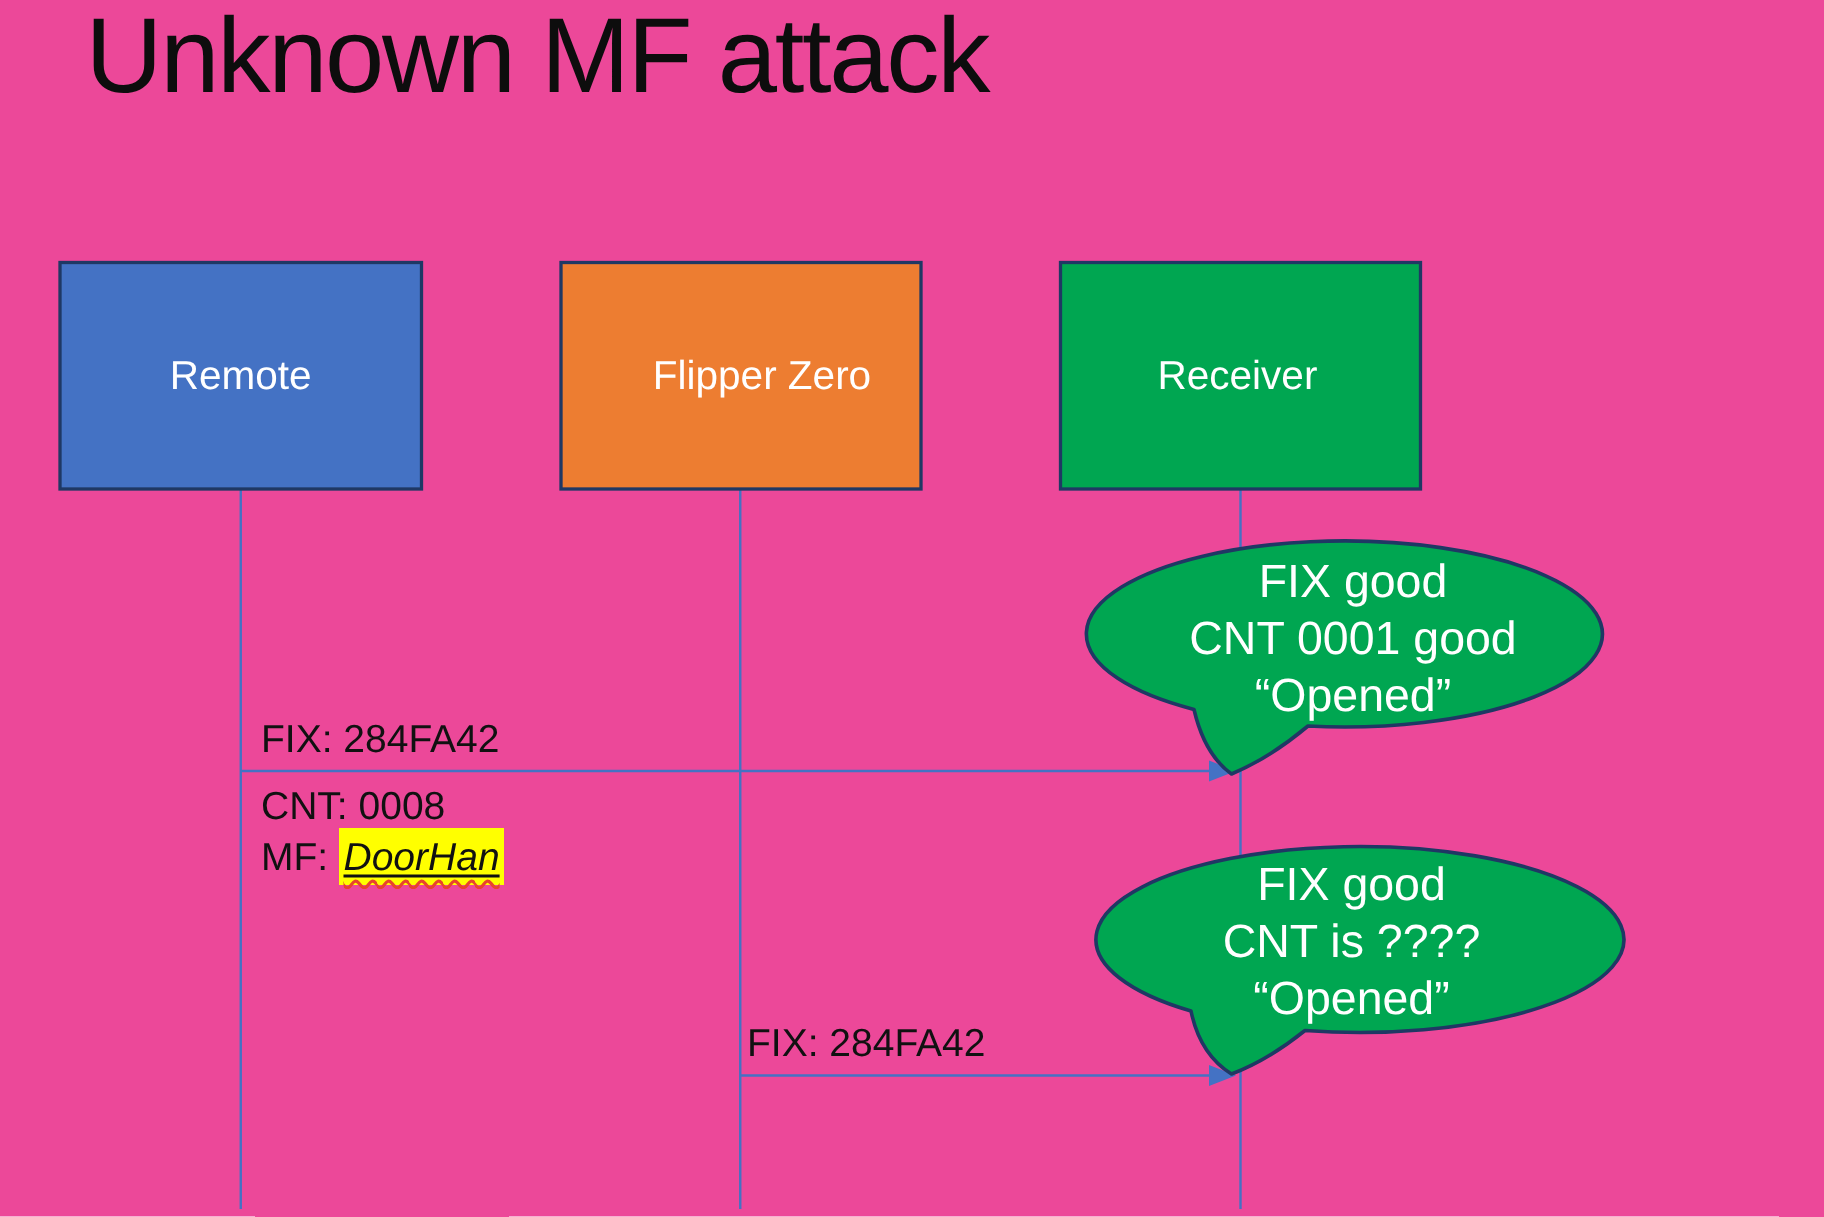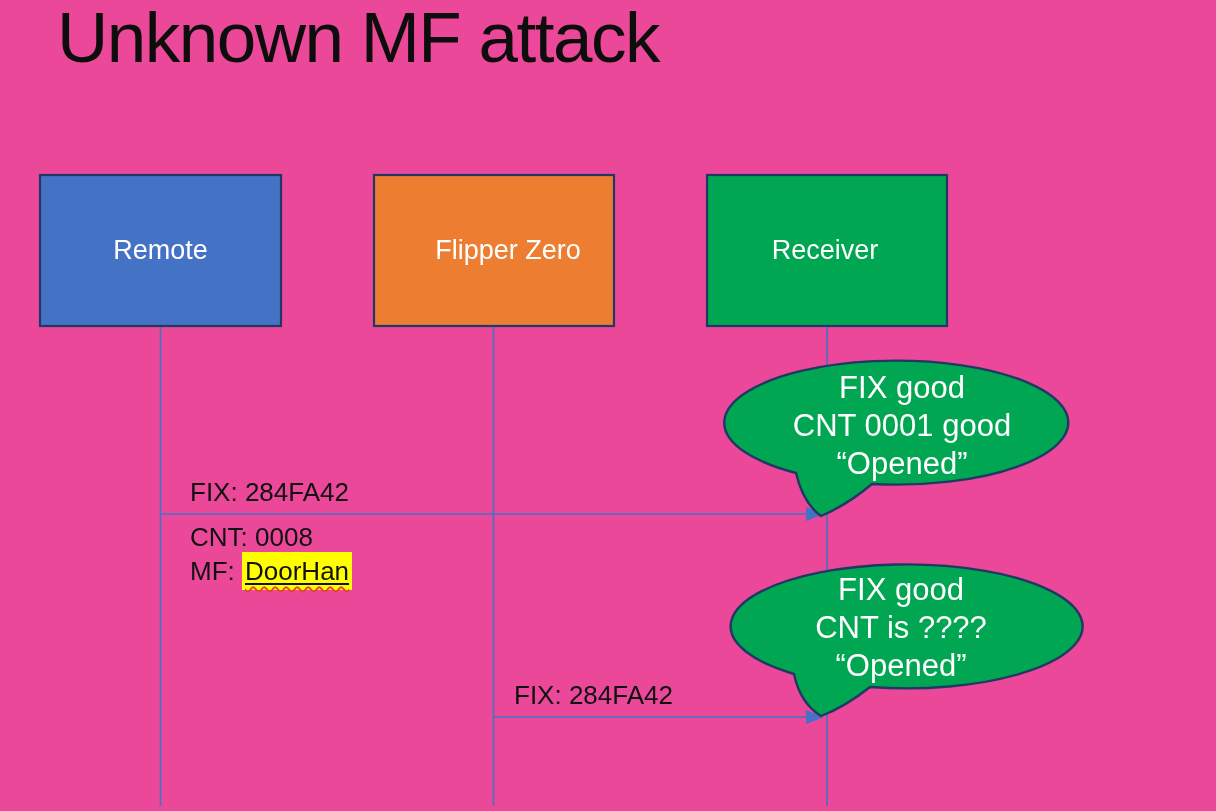--- a/index.html
+++ b/index.html
@@ -56,39 +56,39 @@
     white-space: nowrap;
   }
   .callout-text.c1 { left: 729px; top: 369px; }
   .callout-text.c2 { left: 728px; top: 571px; }
   .msg {
     position: absolute;
     font-size: 26px;
     color: #111111;
     white-space: nowrap;
     line-height: 30px;
-    margin-left: 16px;
   }
   .m1-fix { left: 174px; top: 477px; }
   .m1-cnt { left: 174px; top: 522px; }
   .m1-mf  { left: 174px; top: 556px; }
   .m2-fix { left: 498px; top: 680px; }
   .m2-hop { left: 498px; top: 725px; }
   .m2-mf  { left: 498px; top: 759px; }
   .hl {
     background: #FFFF00;
     padding: 4px 3px;
   }
   .sq {
     text-decoration: underline wavy #E8442C 2px;
     text-underline-offset: 6px;
   }
   .us {
     text-decoration: underline solid #111111 1.5px;
     text-underline-offset: 3px;
+    font-style: italic;
   }
 </style>
 </head>
 <body>
 
 <div class="slide">
 
   <div class="title">Unknown MF attack</div>
 
   <svg class="diagram" viewBox="0 0 1216 811" xmlns="http://www.w3.org/2000/svg">

